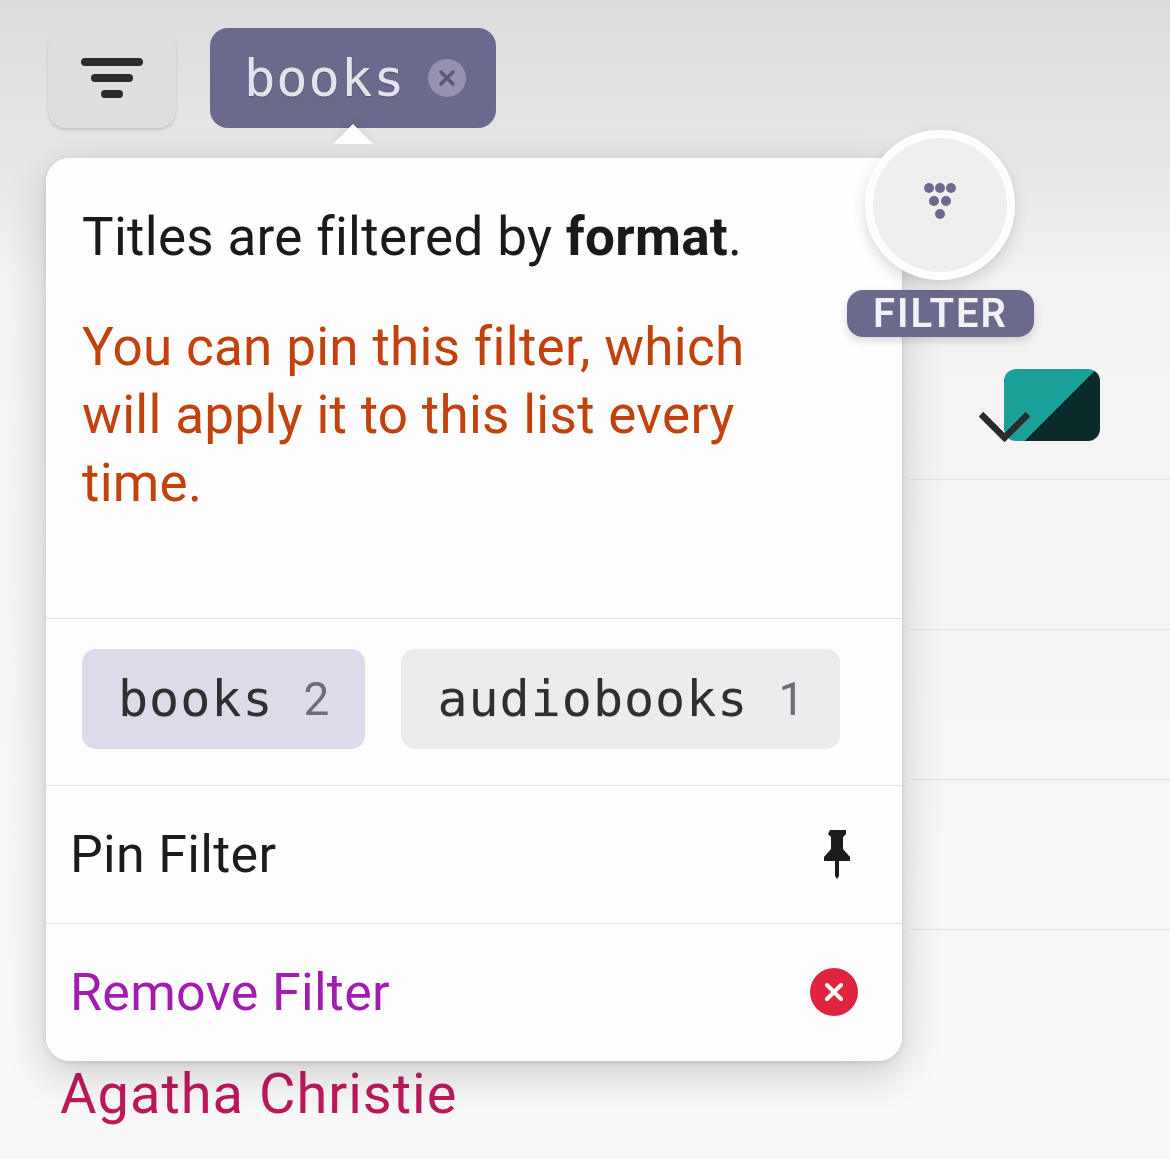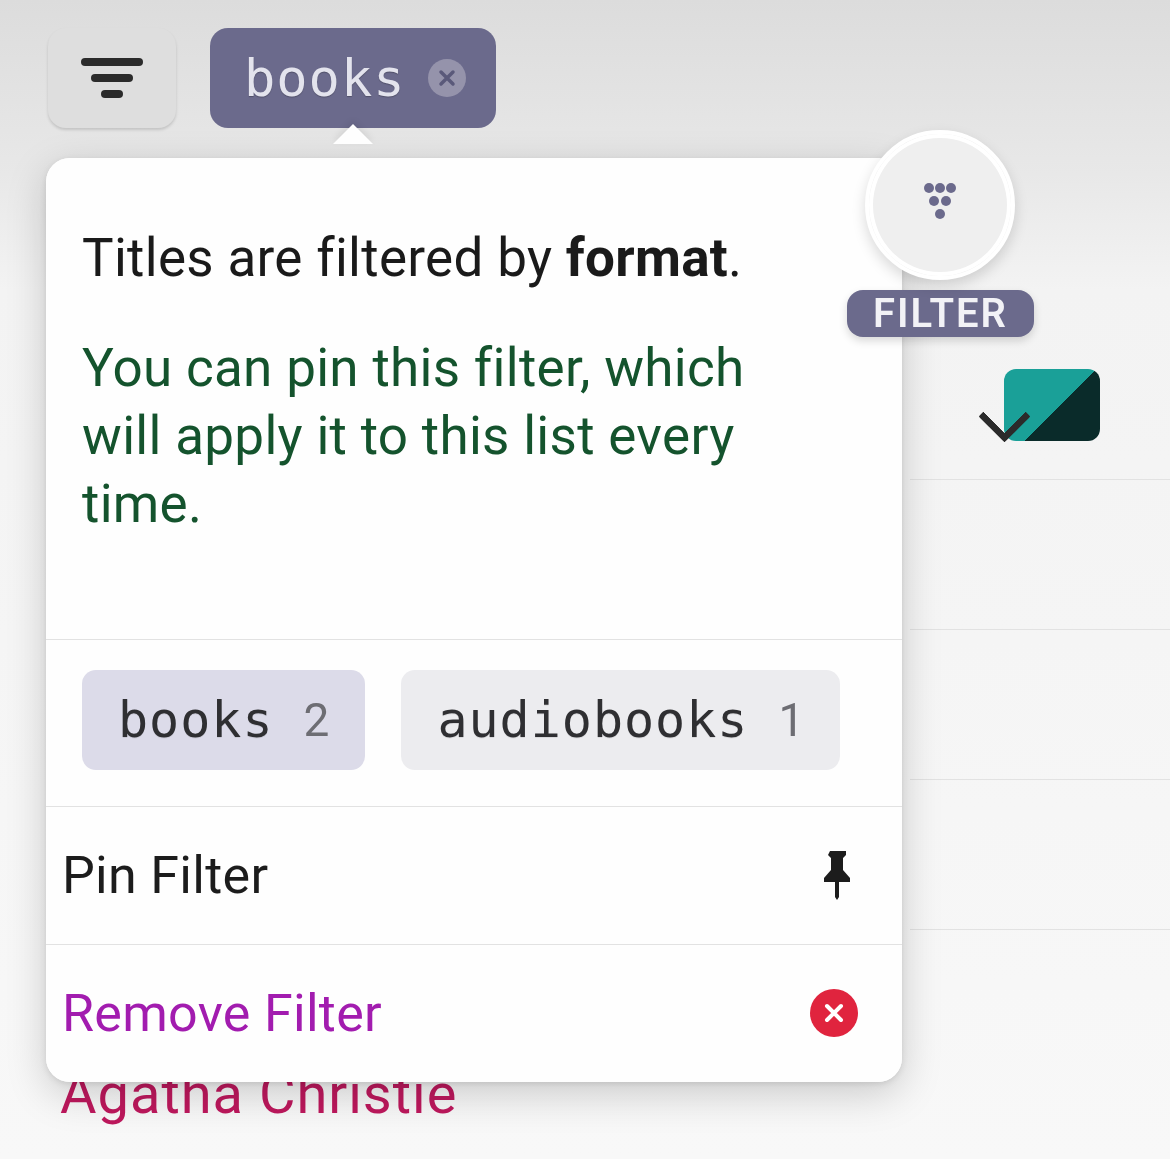--- a/index.html
+++ b/index.html
@@ -128,33 +128,33 @@
     box-shadow: 0 12px 40px rgba(0,0,0,0.18), 0 2px 6px rgba(0,0,0,0.1);
     z-index: 4;
     overflow: visible;
   }
   .popover-inner {
     border-radius: 24px;
     overflow: hidden;
     background: #fefefe;
   }
   .pop-section1 {
-    padding: 67px 36px 100px 36px;
+    padding: 46px 36px 100px 36px;
   }
   .pop-heading {
     font-size: 53px;
     color: #1a1a1a;
     line-height: 1.25;
     letter-spacing: 0.3px;
   }
   .pop-heading .bold { font-weight: 700; }
   .pop-sub {
     margin-top: 44px;
     font-size: 53px;
-    color: #14532d;
+    color: #c2410c;
     line-height: 1.28;
     letter-spacing: 0.3px;
     max-width: 700px;
   }
   .divider { height:1px; background:#e2e2e2; }
 
   .pop-section2 {
     padding: 30px 36px 36px 36px;
     display: flex;
     gap: 36px;
@@ -179,21 +179,21 @@
   }
   .opt-count {
     font-size: 46px;
     color: #6d6d73;
   }
 
   .action-row {
     display: flex;
     align-items: center;
     justify-content: space-between;
-    padding: 38px 44px 38px 16px;
+    padding: 38px 44px 38px 24px;
     cursor: pointer;
   }
   .action-row.pin { color:#1c1c1c; }
   .action-row.remove { color:#a21caf;gap:14px; }
   .action-label { font-size: 52px; letter-spacing: 0.3px; }
   .pin-icon svg { display:block; }
   .remove-icon {
     width: 48px; height: 48px;
     border-radius: 50%;
     background: #e0243e;

